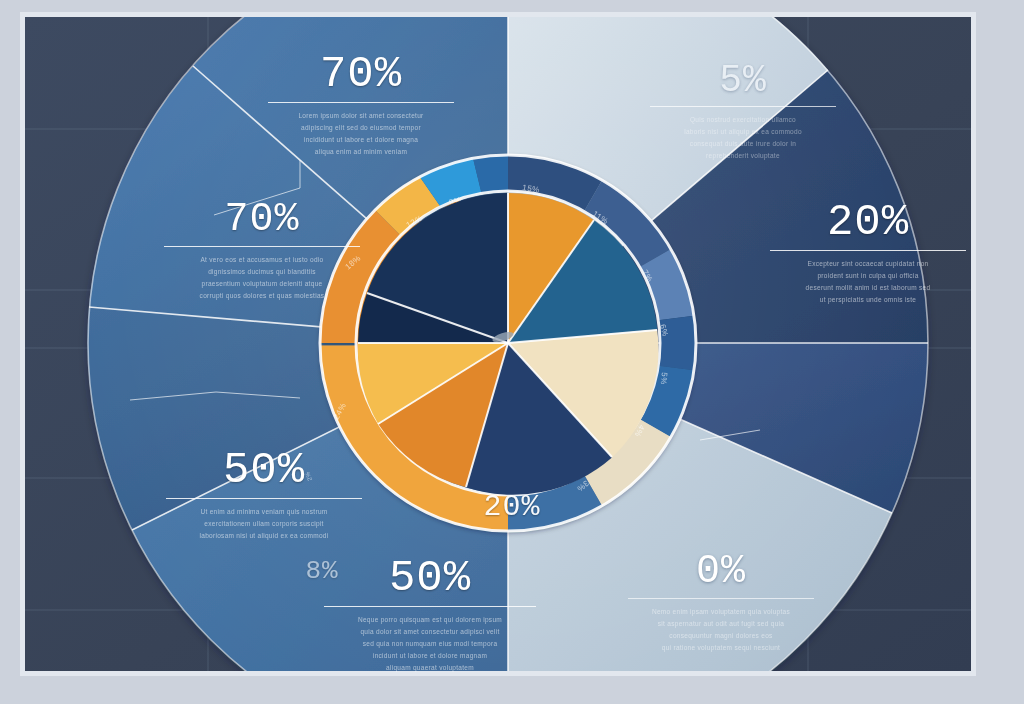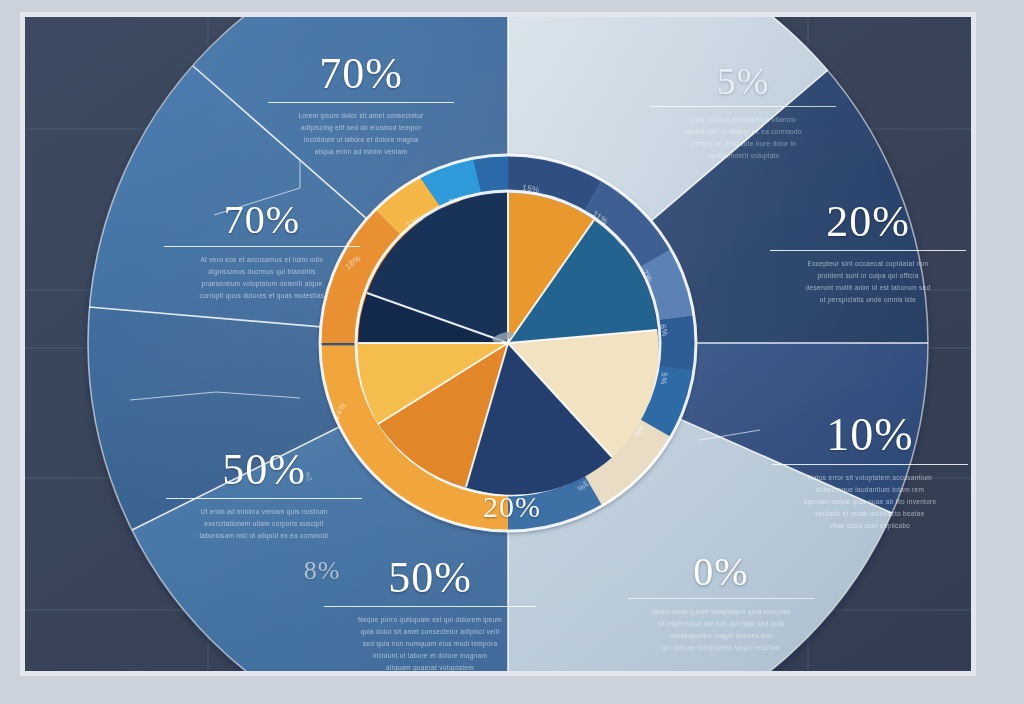--- a/index.html
+++ b/index.html
@@ -7,21 +7,21 @@
     width:1024px;height:704px;overflow:hidden;
     background:#ccd2dc;
     font-family:"Liberation Sans", sans-serif;
   }
   #stage{position:relative;width:1024px;height:704px;}
   svg#viz{display:block;width:1024px;height:704px;}
 
   
   .callout{position:absolute;pointer-events:none;}
   .callout .pct{
-    font-family:Liberation Serif, serif;
+    font-family:Liberation Mono, monospace;
     font-weight:400;
     letter-spacing:1px;
     line-height:1;
     color:#ffffff;
     text-shadow:0 1px 2px rgba(0,0,0,.35);
   }
   .callout .rule{
     height:1px;background:rgba(255,255,255,.85);
     margin:6px 0 7px 0;
   }
@@ -246,25 +246,20 @@
     <div class="rule" style="opacity:.8"></div>
     <div class="body" style="opacity:.55">Quis nostrud exercitation ullamco<br>laboris nisi ut aliquip ex ea commodo<br>consequat duis aute irure dolor in<br>reprehenderit voluptate</div>
   </div>
 
   <div class="callout" style="left:770px;top:200px;width:196px;text-align:center;">
     <div class="pct" style="font-size:44px;">20%</div>
     <div class="rule"></div>
     <div class="body">Excepteur sint occaecat cupidatat non<br>proident sunt in culpa qui officia<br>deserunt mollit anim id est laborum sed<br>ut perspiciatis unde omnis iste</div>
   </div>
 
-  <div class="callout" style="left:772px;top:412px;width:196px;text-align:center;">
-    <div class="pct" style="font-size:46px;">10%</div>
-    <div class="rule"></div>
-    <div class="body">Natus error sit voluptatem accusantium<br>doloremque laudantium totam rem<br>aperiam eaque ipsa quae ab illo inventore<br>veritatis et quasi architecto beatae<br>vitae dicta sunt explicabo</div>
-  </div>
 
   <div class="callout dark-on-light" style="left:628px;top:552px;width:186px;text-align:center;">
     <div class="pct" style="font-size:40px;">0%</div>
     <div class="rule" style="opacity:.75"></div>
     <div class="body" style="opacity:.6">Nemo enim ipsam voluptatem quia voluptas<br>sit aspernatur aut odit aut fugit sed quia<br>consequuntur magni dolores eos<br>qui ratione voluptatem sequi nesciunt</div>
   </div>
 
   <div class="callout" style="left:324px;top:556px;width:212px;text-align:center;">
     <div class="pct" style="font-size:44px;">50%</div>
     <div class="rule"></div>

